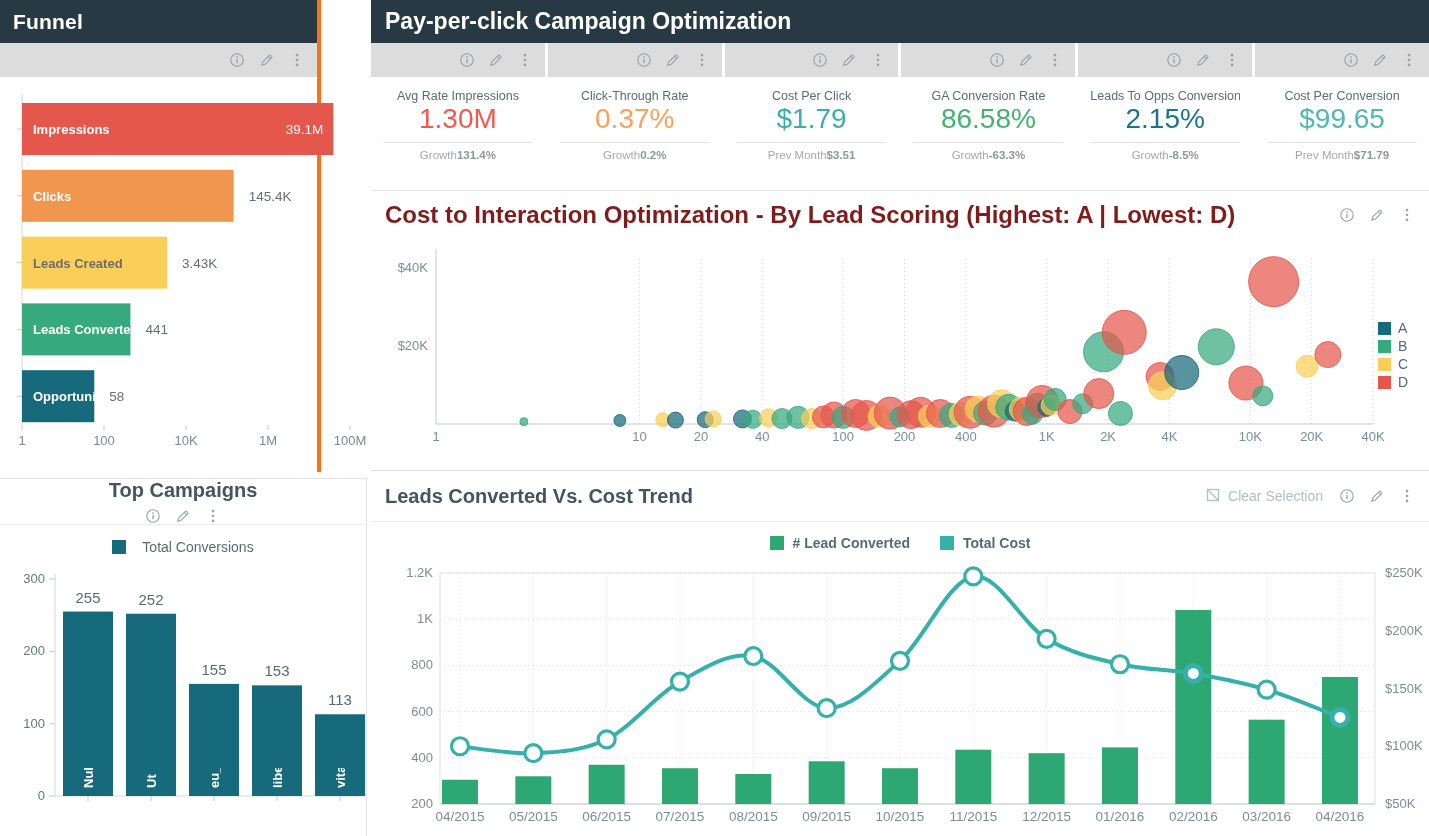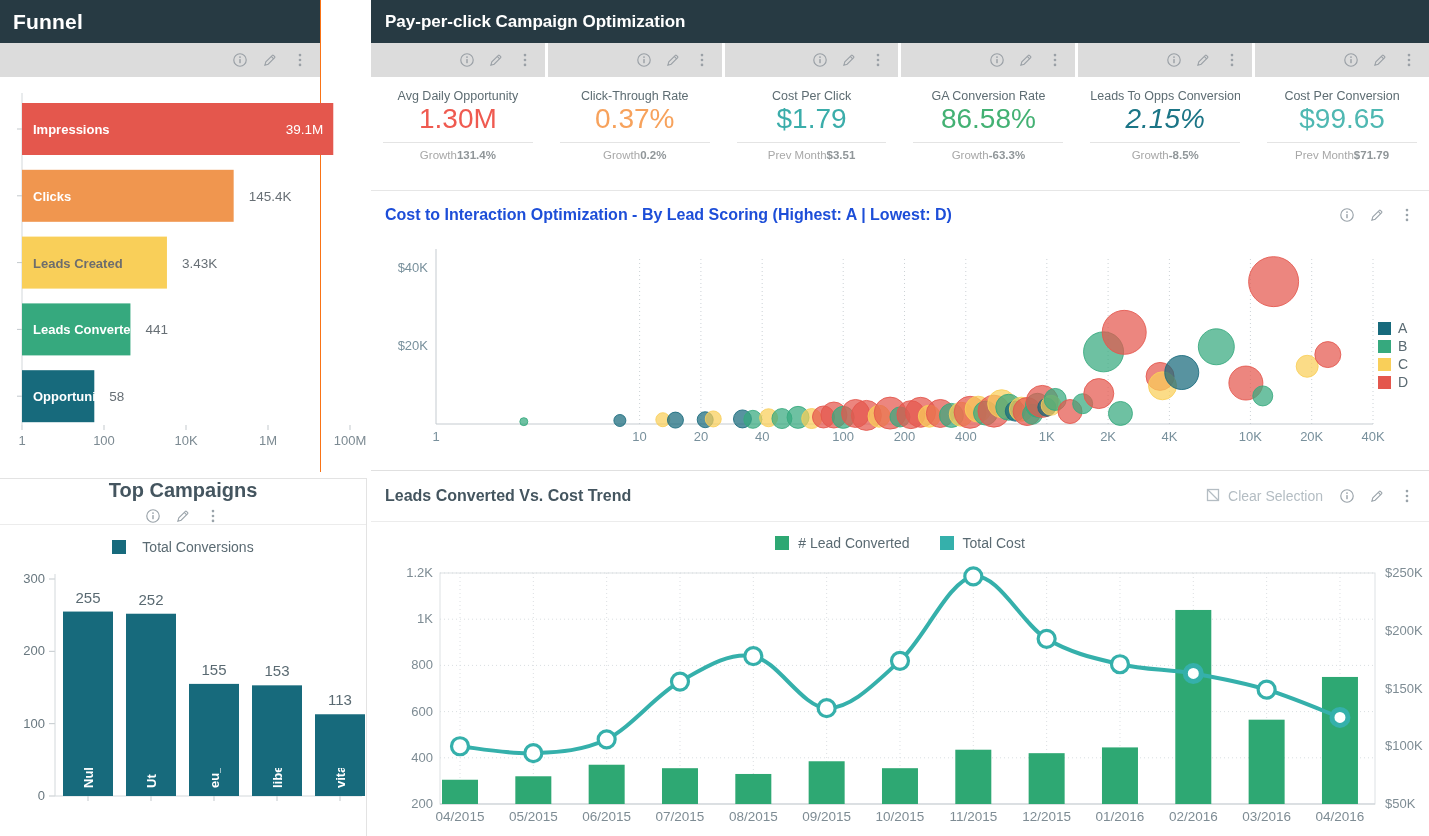--- a/index.html
+++ b/index.html
@@ -5,49 +5,49 @@
   html,body{margin:0;padding:0;background:#fff;font-family:"Liberation Sans",sans-serif;}
   body{width:1429px;height:836px;position:relative;overflow:hidden;}
   svg text{font-family:"Liberation Sans",sans-serif;}
   .dark-head{height:43px;background:#273a43;color:#fff;display:flex;align-items:center;padding:0 13px;box-sizing:border-box;}
   .dark-head h1{margin:0;font-size:21px;font-weight:bold;letter-spacing:.2px;}
   .gray-toolbar{height:34px;background:#dcdcdc;display:flex;justify-content:flex-end;align-items:center;gap:14px;padding:0 12px;color:#9aa0a6;box-sizing:border-box;}
   .icon-set{display:flex;align-items:center;gap:14px;}
   .tb-icon{display:inline-flex;cursor:pointer;}
   .tb-icon svg{display:block;}
   
-  .funnel-widget{position:absolute;left:0;top:0;width:321px;height:472px;background:#fff;border-right:1px solid #f97316;box-sizing:border-box;}
+  .funnel-widget{position:absolute;left:0;top:0;width:321px;height:472px;background:#fff;border-right:4px solid #f97316;box-sizing:border-box;}
   #funnel-chart{position:absolute;left:0;top:77px;width:367px;height:395px;}
   .tc-widget{position:absolute;left:0;top:478px;width:367px;height:358px;background:#fff;border-top:1px solid #e3e3e3;border-right:1px solid #e3e3e3;box-sizing:border-box;}
   .white-title{height:45px;display:flex;align-items:center;justify-content:space-between;padding:0 14px;border-bottom:1px solid #ececec;color:#9aa3aa;flex-direction:column;}
   .white-title h2{margin:0;font-size:20px;font-weight:bold;color:#44555f;}
   .tc-legend{display:flex;justify-content:center;align-items:center;gap:16px;margin-top:14px;font-size:14px;color:#5a6a72;}
   .leg-swatch{width:14px;height:14px;display:inline-block;}
   #tc-chart{position:absolute;left:0;top:85px;width:367px;height:273px;}
   
   .right-head{position:absolute;left:371px;top:0;width:1058px;height:43px;background:#273a43;color:#fff;display:flex;align-items:center;padding:0 14px;box-sizing:border-box;}
-  .right-head h1{margin:0;font-size:17px;font-weight:bold;}
+  .right-head h1{margin:0;font-size:23px;font-weight:bold;}
   .kpi-row{position:absolute;left:371px;top:43px;width:1058px;height:147px;display:flex;gap:3px;}
   .kpi-card{flex:1;background:#fff;display:flex;flex-direction:column;min-width:0;}
   .kpi-card .gray-toolbar{gap:13px;}
   .kpi-body{padding:12px 12px 0;text-align:center;}
   .kpi-title{font-size:12.5px;color:#5d6c72;white-space:nowrap;overflow:hidden;}
   .kpi-value{font-size:28px;line-height:1.15;font-weight:normal;}
   .kpi-sub{margin-top:7px;border-top:1px solid #e4e4e4;padding-top:6px;display:flex;justify-content:center;font-size:11.5px;color:#a8a8a8;}
   .kpi-sub-value{font-weight:bold;color:#909699;}
   .bubble-widget{position:absolute;left:371px;top:190px;width:1058px;height:280px;background:#fff;border-top:1px solid #e6e6e6;box-sizing:border-box;}
   .bubble-title{position:absolute;left:0;top:0;width:100%;height:48px;display:flex;align-items:center;justify-content:space-between;padding:0 14px;box-sizing:border-box;color:#9aa3aa;}
-  .bubble-title h2{margin:0;font-size:16px;font-weight:bold;color:#1d4ed8;}
+  .bubble-title h2{margin:0;font-size:24px;font-weight:bold;color:#7f1d1d;}
   #bubble-chart{position:absolute;left:0;top:0;width:1058px;height:280px;}
   .trend-widget{position:absolute;left:371px;top:470px;width:1058px;height:366px;background:#fff;border-top:1px solid #e0e0e0;box-sizing:border-box;}
   .trend-title{height:50px;border-bottom:1px solid #ececec;display:flex;align-items:center;justify-content:space-between;padding:0 14px;color:#9aa3aa;}
-  .trend-title h2{margin:0;font-size:16px;font-weight:bold;color:#44555f;}
+  .trend-title h2{margin:0;font-size:20px;font-weight:bold;color:#44555f;}
   .title-tools{display:flex;align-items:center;gap:16px;justify-content:space-between;}
   .clear-sel{display:flex;align-items:center;gap:7px;color:#b4bdc3;font-size:14px;cursor:pointer;}
-  .trend-legend{display:flex;justify-content:center;align-items:center;gap:30px;margin-top:13px;font-size:14px;color:#5a6a72;}
+  .trend-legend{display:flex;justify-content:center;align-items:center;gap:30px;margin-top:13px;font-size:14px;color:#5a6a72;font-weight:bold;}
   .trend-legend .leg-item{display:flex;align-items:center;gap:9px;}
   #trend-chart{position:absolute;left:0;top:90px;width:1058px;height:276px;}
 </style>
 </head>
 <body>
 
 <div>
 
   <section class="funnel-widget">
     <header class="dark-head">
@@ -213,21 +213,21 @@
           </span>
           <span class="tb-icon">
             <svg width="16" height="16" viewBox="0 0 18 18">
               <circle cx="9" cy="3.5" r="1.5" fill="currentColor"></circle>
               <circle cx="9" cy="9" r="1.5" fill="currentColor"></circle>
               <circle cx="9" cy="14.5" r="1.5" fill="currentColor"></circle>
             </svg>
           </span>
         </div>
       <div class="kpi-body">
-        <div class="kpi-title">Avg Daily Opportunity</div>
+        <div class="kpi-title">Avg Rate Impressions</div>
         <div class="kpi-value" style="color: rgb(239, 90, 80);">1.30M</div>
         <div class="kpi-sub">
           <span class="kpi-sub-label">Growth</span>
           <span class="kpi-sub-value">131.4%</span>
         </div>
       </div>
     </div>
     <div class="kpi-card">
       <div class="gray-toolbar icon-set">
           <span class="tb-icon">
@@ -342,21 +342,21 @@
           <span class="tb-icon">
             <svg width="16" height="16" viewBox="0 0 18 18">
               <circle cx="9" cy="3.5" r="1.5" fill="currentColor"></circle>
               <circle cx="9" cy="9" r="1.5" fill="currentColor"></circle>
               <circle cx="9" cy="14.5" r="1.5" fill="currentColor"></circle>
             </svg>
           </span>
         </div>
       <div class="kpi-body">
         <div class="kpi-title">Leads To Opps Conversion</div>
-        <div class="kpi-value" style="color: rgb(27, 117, 134); font-style: italic;">2.15%</div>
+        <div class="kpi-value" style="color: rgb(27, 117, 134);">2.15%</div>
         <div class="kpi-sub">
           <span class="kpi-sub-label">Growth</span>
           <span class="kpi-sub-value">-8.5%</span>
         </div>
       </div>
     </div>
     <div class="kpi-card">
       <div class="gray-toolbar icon-set">
           <span class="tb-icon">
             <svg width="16" height="16" viewBox="0 0 18 18">

